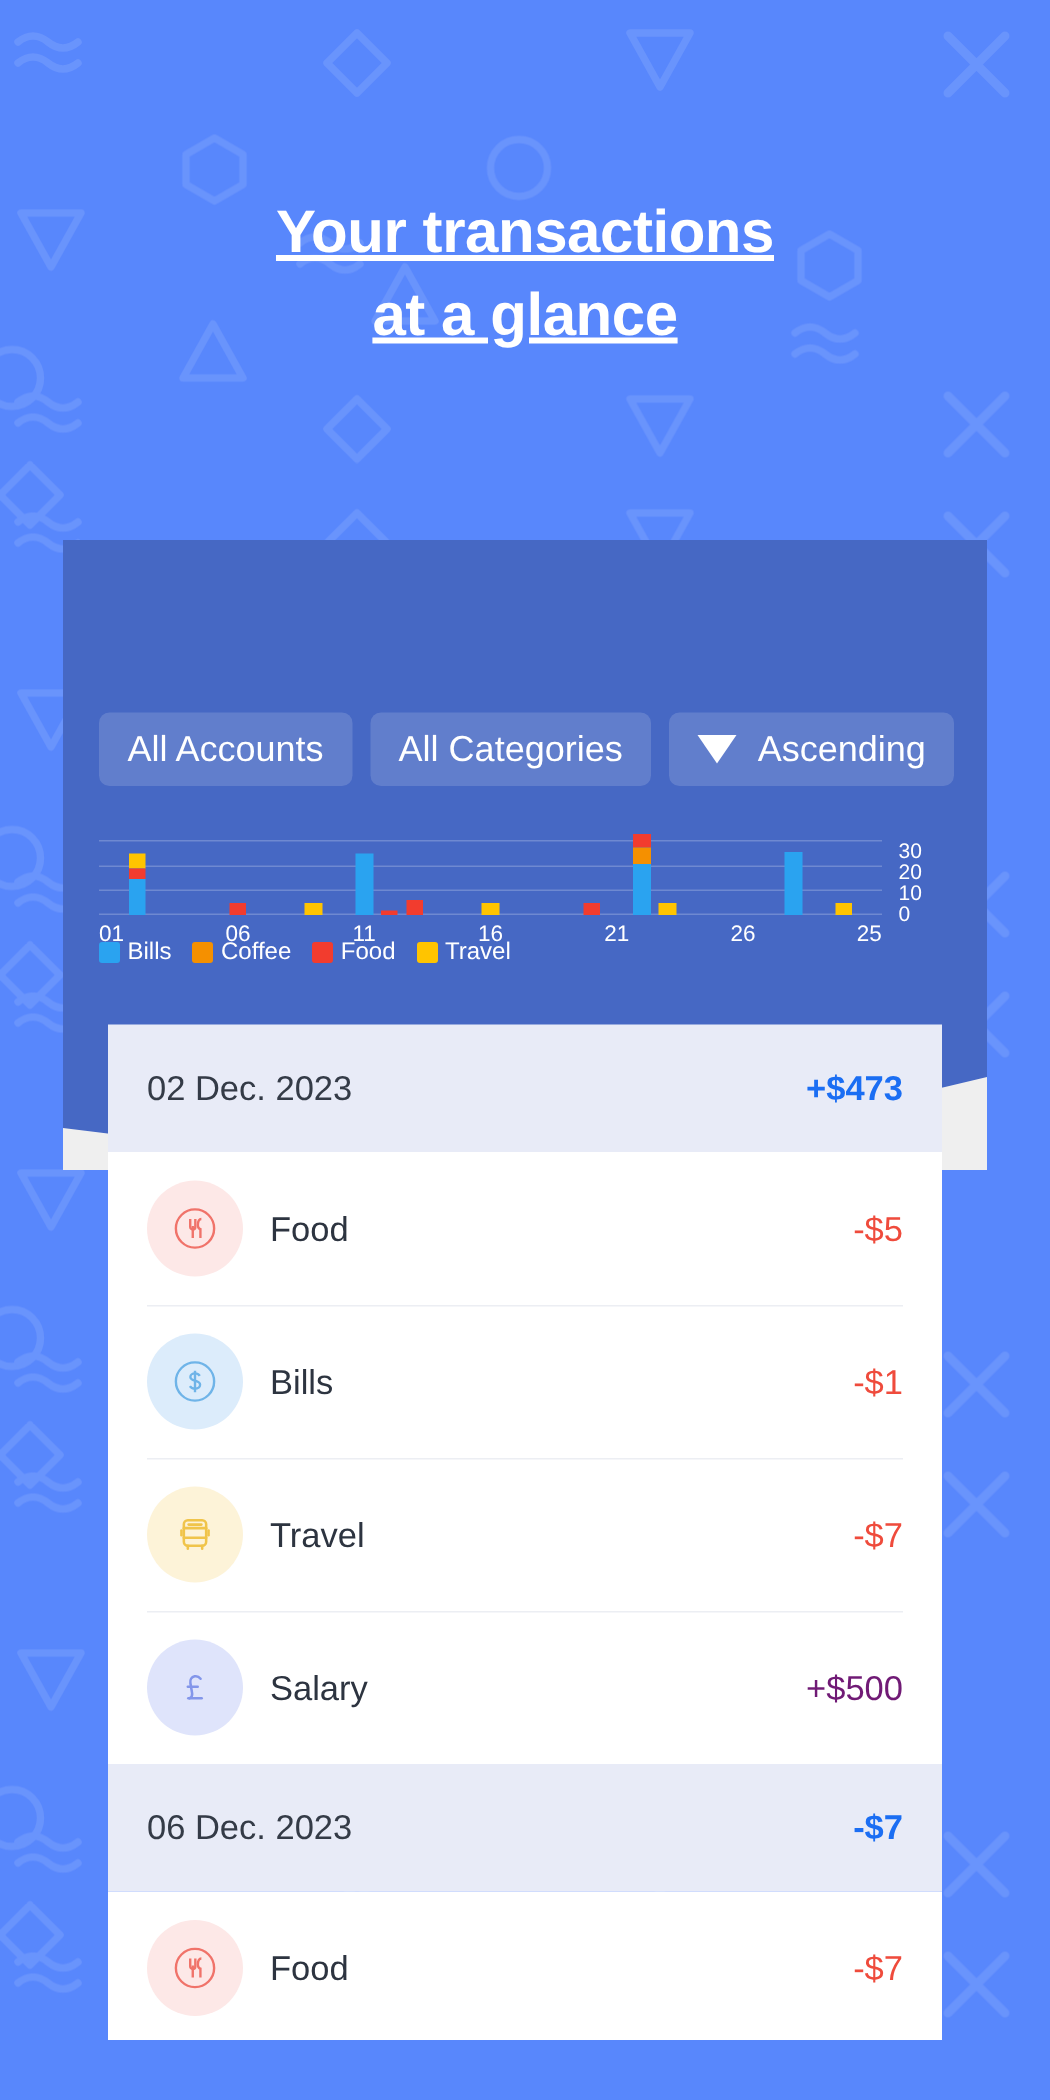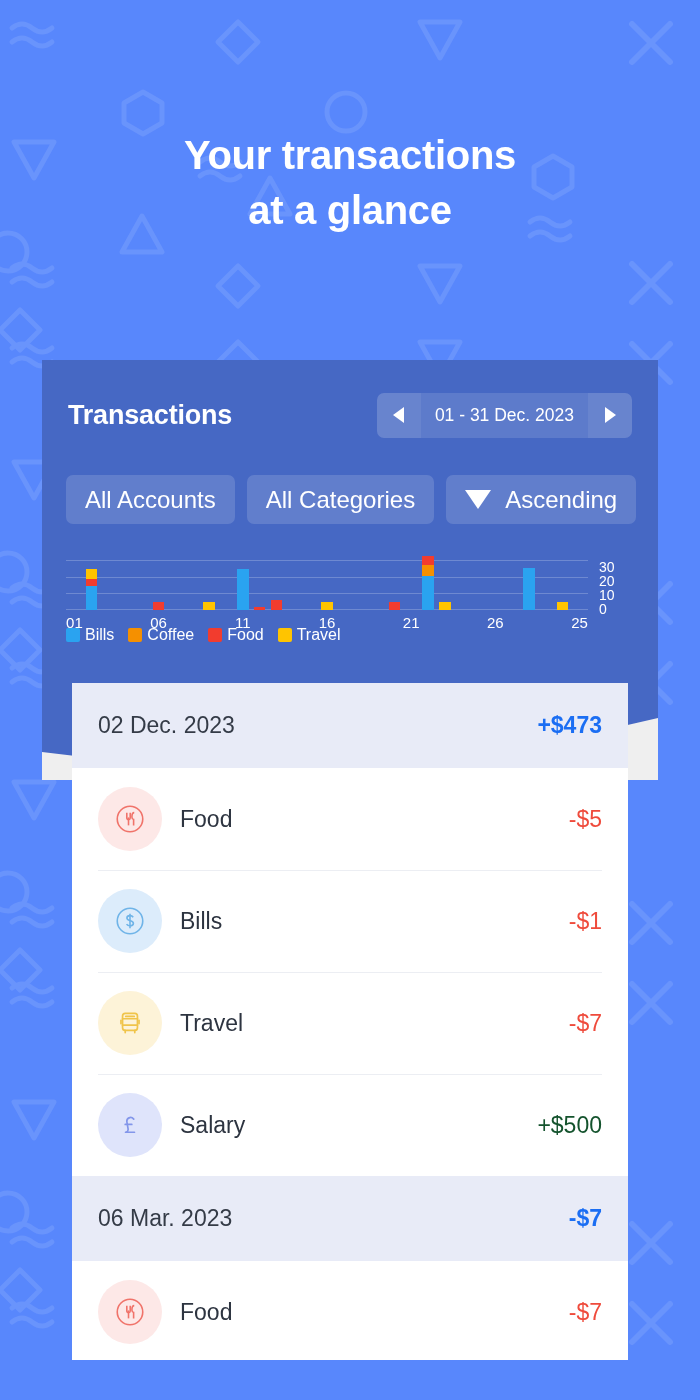--- a/index.html
+++ b/index.html
@@ -16,21 +16,21 @@
     position:absolute; inset:0; z-index:0; pointer-events:none;
   }
 
   
   .headline{
     position:absolute; top:128px; left:0; width:700px; z-index:2;
     text-align:center; color:#ffffff;
     font-size:40px; font-weight:bold; line-height:1.38;
     letter-spacing:-0.3px;
   }
-  .headline span{ display:block; }
+  .headline span{ display:block;text-decoration:underline; }
 
   
   .app{
     position:absolute; left:42px; top:360px; width:616px; height:1000px;
     z-index:3; overflow:hidden;
   }
 
   .blue-panel{
     position:absolute; left:0; top:0; width:616px; height:400px;
     background:#4668c4; z-index:1;
@@ -146,21 +146,21 @@
     height:1px; background:#eceef3;
   }
   .avatar{
     width:64px; height:64px; border-radius:50%;
     display:flex; align-items:center; justify-content:center;
     margin-right:18px; flex:none;
   }
   .txn-name{ flex:1; color:#2d3440; font-size:23px; }
   .txn-amt{ font-size:23px; font-weight:500; }
   .amt-neg{ color:#ef4b3c; }
-  .amt-pos{ color:#14532d; }
+  .amt-pos{ color:#701a75; }
 
   .bottom-cover{
     position:absolute; left:0; top:1360px; width:700px; height:40px;
     background:#5887fc; z-index:7;
   }
 </style>
 </head>
 <body>
 
 <svg id="bg-pattern" width="700" height="1400" viewBox="0 0 700 1400">
@@ -220,32 +220,20 @@
 
 <h1 class="headline">
   <span>Your transactions</span>
   <span>at a glance</span>
 </h1>
 
 <div class="app">
 
   <div class="blue-panel"></div>
 
-  <div class="app-header">
-    <div class="app-title">Transactions</div>
-    <div class="date-nav">
-      <div class="date-arrow">
-        <span class="tri-left"></span>
-      </div>
-      <div class="date-label">01 - 31 Dec. 2023</div>
-      <div class="date-arrow">
-        <span class="tri-right"></span>
-      </div>
-    </div>
-  </div>
 
   <div class="filters">
     <div class="chip">
       <span>All Accounts</span>
     </div>
     <div class="chip">
       <span>All Categories</span>
     </div>
     <div class="chip">
       <span class="sort-tri"></span>
@@ -393,21 +381,21 @@
               <path d="M19.5 10.5 c-1-1.2-2.3-1.8-3.7-1.5 c-2 .4-3 2.2-2.7 4.2 l1.1 6.5 c.2 1.4-.5 2.6-1.7 3.1"></path>
               <path d="M11.5 15.5 h6.2"></path>
               <path d="M11.8 22.8 h8.4"></path>
             </svg>
           </div>
           <div class="txn-name">Salary</div>
           <div class="txn-amt amt-pos">+$500</div>
         </div>
       </div>
       <div class="date-row">
-        <div class="d">06 Mar. 2023</div>
+        <div class="d">06 Dec. 2023</div>
         <div class="sum">-$7</div>
       </div>
       <div class="txn-group">
         <div class="txn-row">
           <div class="avatar" style="background: rgb(253, 232, 231); color: rgb(240, 115, 106);">
             <svg viewBox="0 0 32 32" width="34" height="34" fill="none" stroke="currentColor" stroke-width="1.5">
               <circle cx="16" cy="16" r="12"></circle>
               <path d="M13 10 v5 a1.6 1.6 0 0 0 3.2 0 V10"></path>
               <path d="M14.6 14.5 V22"></path>
               <path d="M20 10 c-1.6 0 -2.2 2 -2.2 4 c0 1.4 .7 2.2 1.6 2.4 V22"></path>

